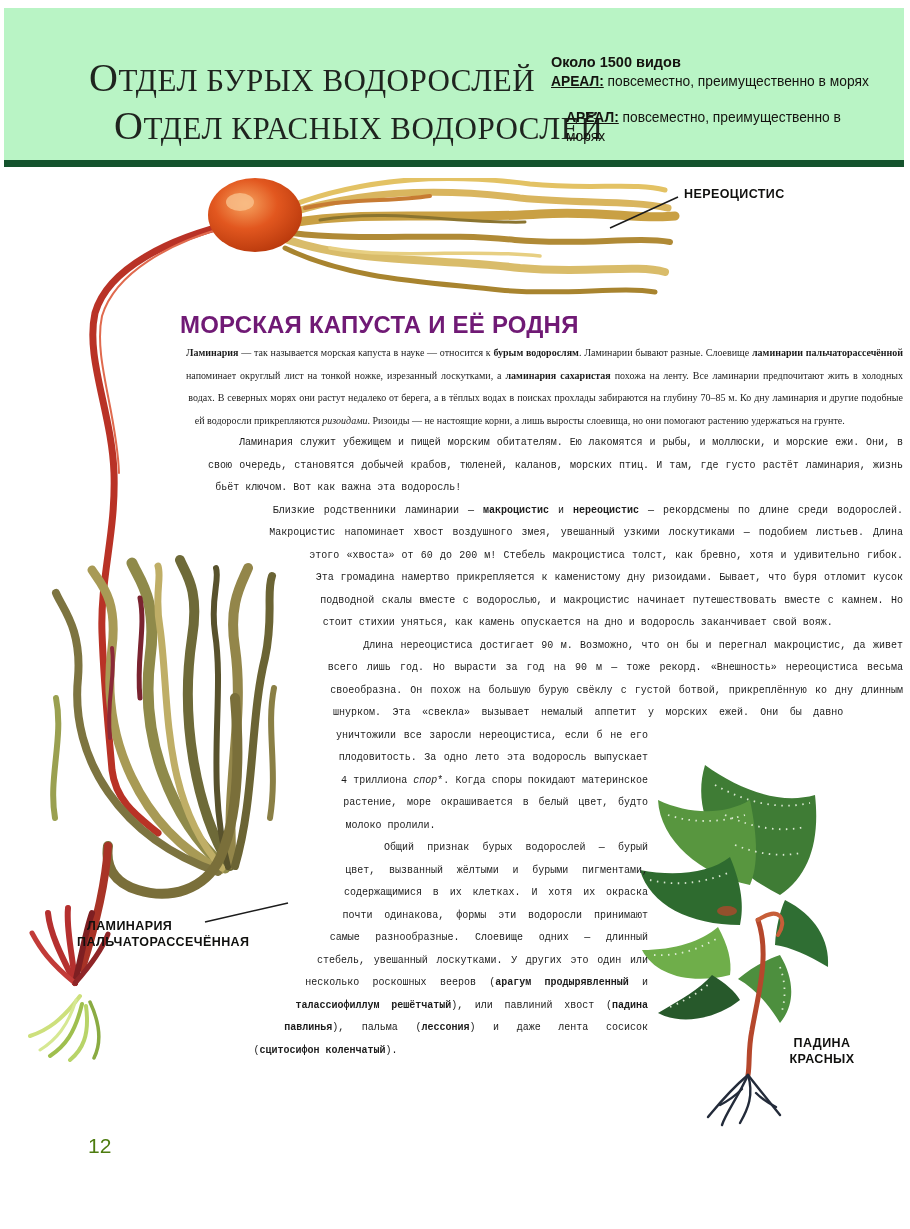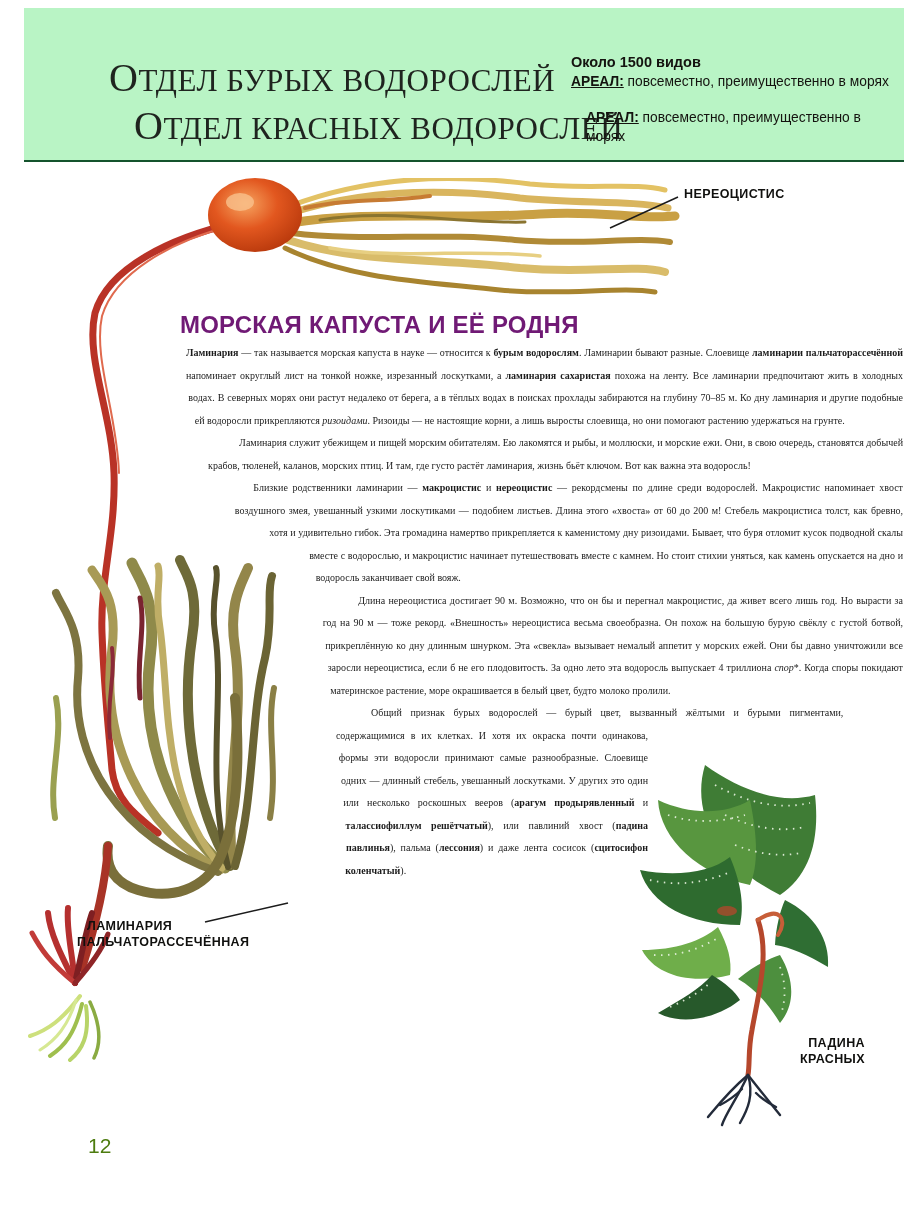--- a/index.html
+++ b/index.html
@@ -2,22 +2,22 @@
 <html lang="ru"><head>
 <meta charset="utf-8">
 <style>
   html,body{margin:0;padding:0;}
   body{
     width:910px;height:1229px;position:relative;background:#ffffff;
     font-family:"Liberation Serif",serif;overflow:hidden;
   }
   
   .header-band{
-    position:absolute;left:24px;top:8px;right:6px;height:152px;
-    background:#b9f4c5;border-bottom:2px solid #14532d;
+    position:absolute;left:4px;top:8px;right:6px;height:152px;
+    background:#b9f4c5;border-bottom:7px solid #14532d;
   }
   .division-title{
     position:absolute;font-family:"Liberation Serif",serif;
     color:#1f241f;font-size:31px;letter-spacing:.5px;white-space:nowrap;
   }
   .division-title .initial{font-size:40px;}
   #division-1{left:85px;top:46px;}
   #division-2{left:78px;top:94px;margin-left:32px;}
   .division-info{
     position:absolute;font-family:"Liberation Sans",sans-serif;
@@ -32,21 +32,21 @@
     position:absolute;left:180px;top:291px;
     font-family:"Liberation Sans",sans-serif;font-weight:bold;
     font-size:24px;letter-spacing:.2px;color:#701a75;
   }
   .body-text{
     position:absolute;left:85px;top:342px;width:818px;
     text-align:justify;font-size:10px;line-height:22.5px;color:#1c1c1c;
     z-index:2;
   }
   .para{margin:0;}
-  .para.indent{text-indent:38px;}
+  .para.indent{text-indent:38px;font-family:Liberation Mono, monospace;}
   .float-left-shape{
     float:left;width:265px;height:750px;
     shape-outside:polygon(0px 0px,95px 0px,95px 60px,112px 120px,128px 170px,165px 200px,218px 225px,228px 260px,238px 350px,248px 430px,255px 500px,252px 560px,235px 590px,218px 620px,205px 650px,190px 680px,150px 700px,110px 715px,35px 730px,0px 745px);
     shape-margin:6px;
   }
   .float-right-shape{
     float:right;width:255px;height:795px;
     shape-outside:polygon(255px 385px,0px 400px,0px 690px,205px 710px,205px 795px,255px 795px);
     shape-margin:6px;
   }
@@ -55,21 +55,21 @@
   #nereo-laminaria-svg{left:20px;top:178px;}
   #padina-svg{left:630px;top:745px;}
   
   .pic-label{
     position:absolute;z-index:3;font-family:"Liberation Sans",sans-serif;
     font-weight:bold;font-size:12.5px;letter-spacing:.4px;color:#10100e;line-height:16px;
   }
   #label-nereocystis{left:684px;top:186px;}
   #label-laminaria{left:77px;top:918px;}
   #label-laminaria .l1{margin-left:10px;}
-  #label-padina{left:779px;top:1035px;width:86px;text-align:right;}
+  #label-padina{left:779px;top:1035px;width:86px;text-align:center;}
   
   .page-number{
     position:absolute;left:88px;top:1134px;
     font-family:"Liberation Sans",sans-serif;font-size:21px;color:#4d7c0f;
   }
 </style>
 </head>
 <body>
 
 <div class="header-band">

